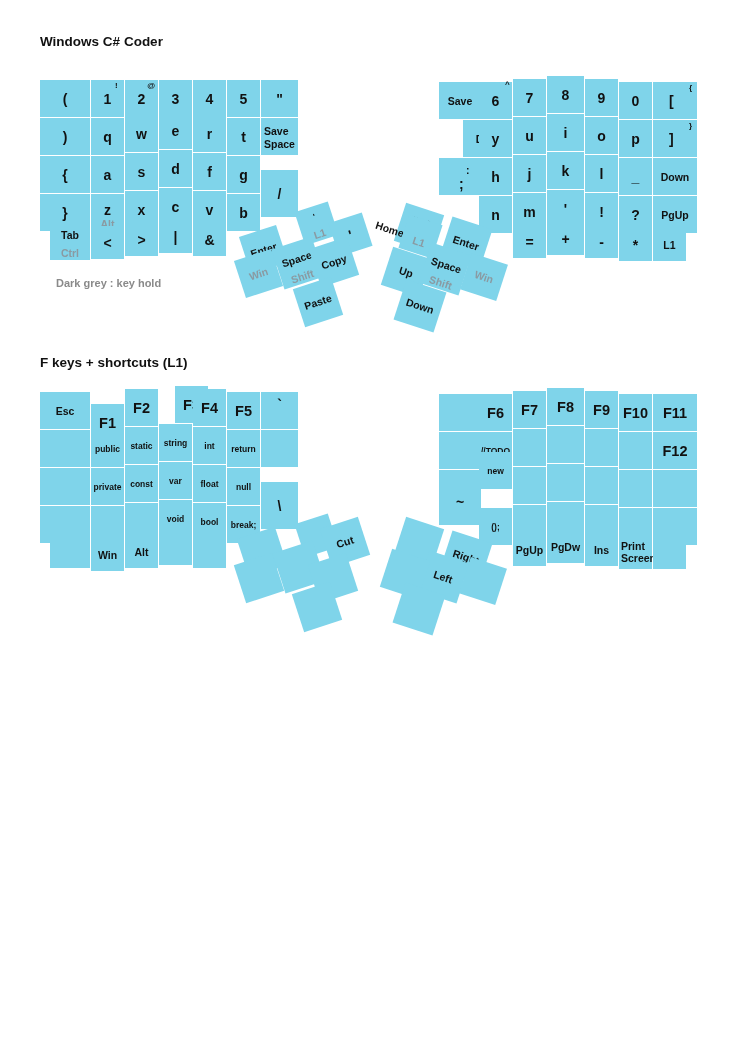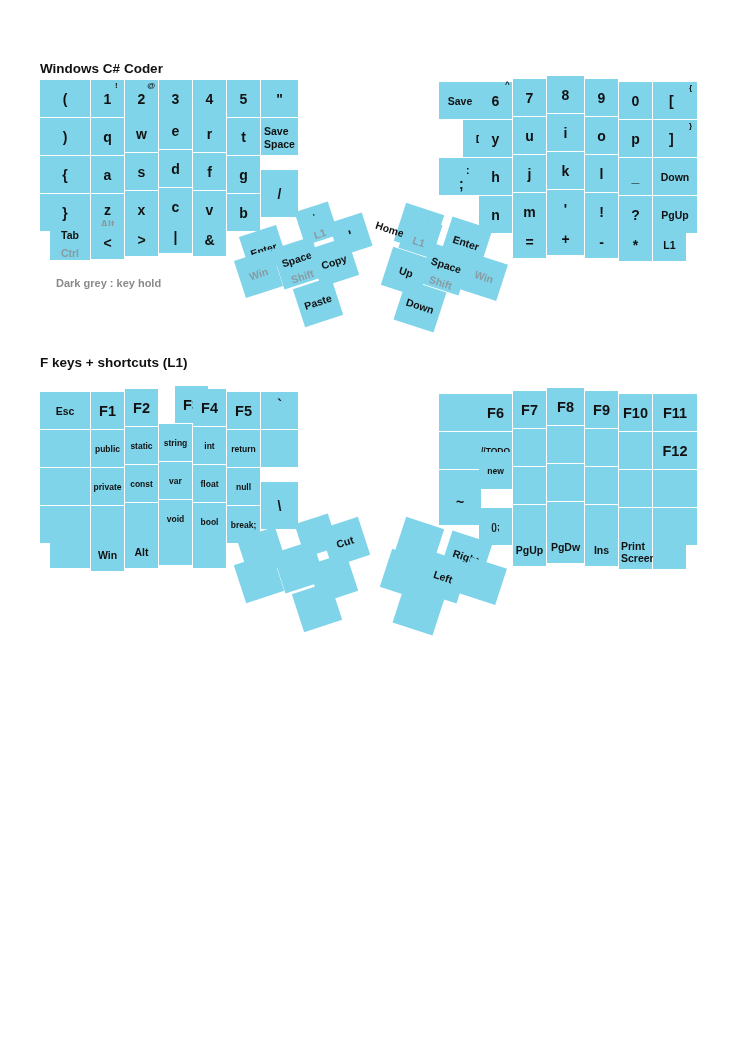--- a/index.html
+++ b/index.html
@@ -21,21 +21,21 @@
   .bl{left:3px;bottom:2px;}
   .bc{left:50%;bottom:2px;transform:translateX(-50%);}
   .rot-l{transform:rotate(-18deg);transform-origin:center center;}
   .rot-r{transform:rotate(18deg);transform-origin:center center;}
 </style>
 </head>
 <body>
 
 <div class="layer">
 
-  <div class="title" style="left:40px;top:61px;">Windows C# Coder</div>
+  <div class="title" style="left:40px;top:34px;">Windows C# Coder</div>
   <div class="note" style="left:56px;top:277px;">Dark grey : key hold</div>
 
   <div class="key" style="left:40px;top:80px;width:50px;height:37px;">
     <span class="lbl main c">(</span>
     </div>
   <div class="key" style="left:91px;top:80px;width:33px;height:37px;">
     <span class="lbl main c">1</span>
     </div>
   <div class="key" style="left:125px;top:80px;width:33px;height:37px;">
     <span class="lbl main c">2</span>
@@ -298,21 +298,21 @@
     </div>
 </div>
 
 <div class="layer">
 
   <div class="title" style="left:40px;top:355px;">F keys + shortcuts (L1)</div>
 
   <div class="key" style="left:40px;top:392px;width:50px;height:37px;">
     <span class="lbl mainsm c">Esc</span>
     </div>
-  <div class="key" style="left:91px;top:392px;width:33px;height:37px;">
+  <div class="key" style="left:91px;top:404px;width:33px;height:37px;">
     <span class="lbl fk c">F1</span>
     </div>
   <div class="key" style="left:125px;top:389px;width:33px;height:37px;">
     <span class="lbl fk c">F2</span>
     </div>
   <div class="key" style="left:159px;top:386px;width:33px;height:37px;margin-left:16px;">
     <span class="lbl fk c">F3</span>
     </div>
   <div class="key" style="left:193px;top:389px;width:33px;height:37px;">
     <span class="lbl fk c">F4</span>

